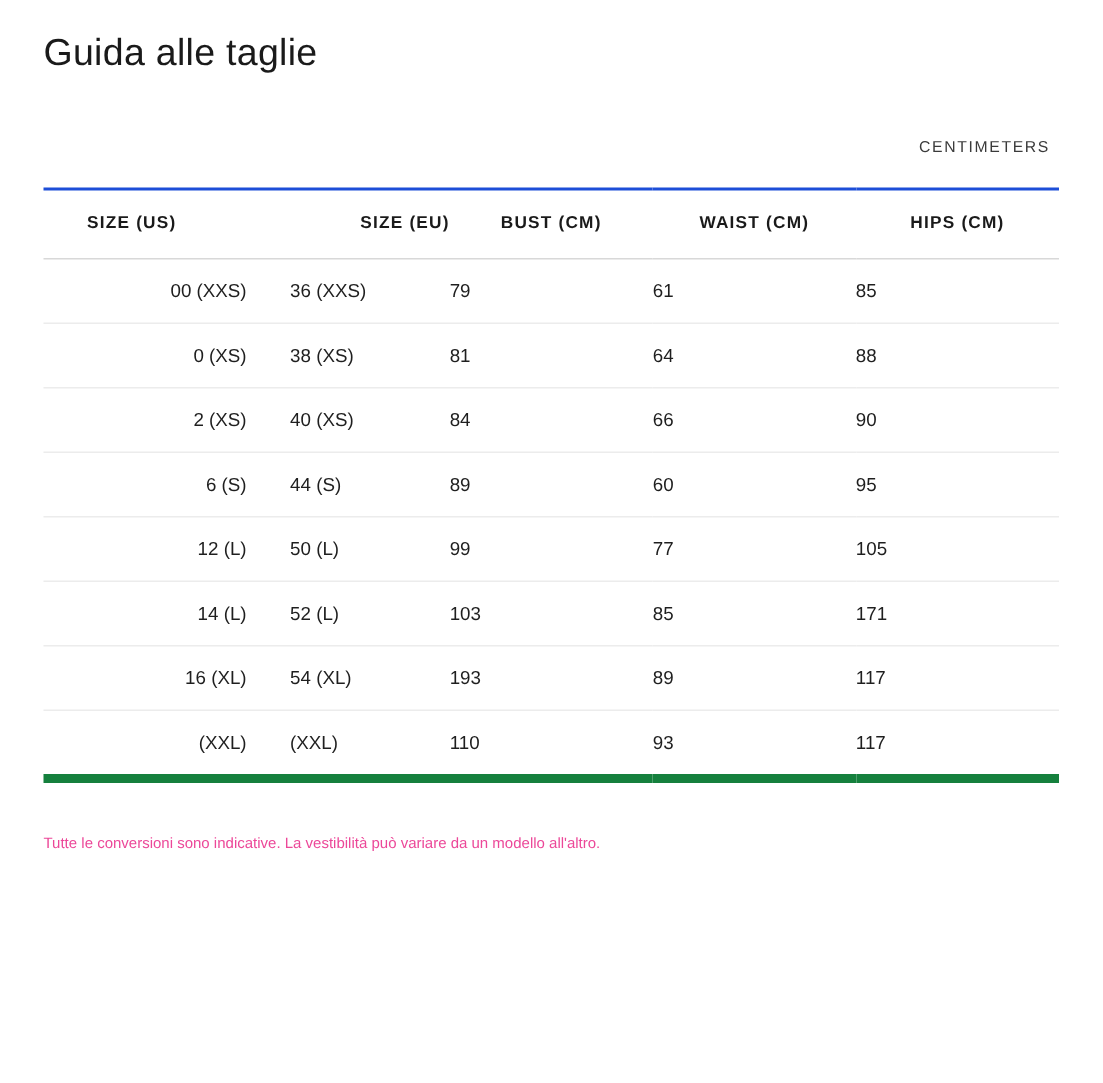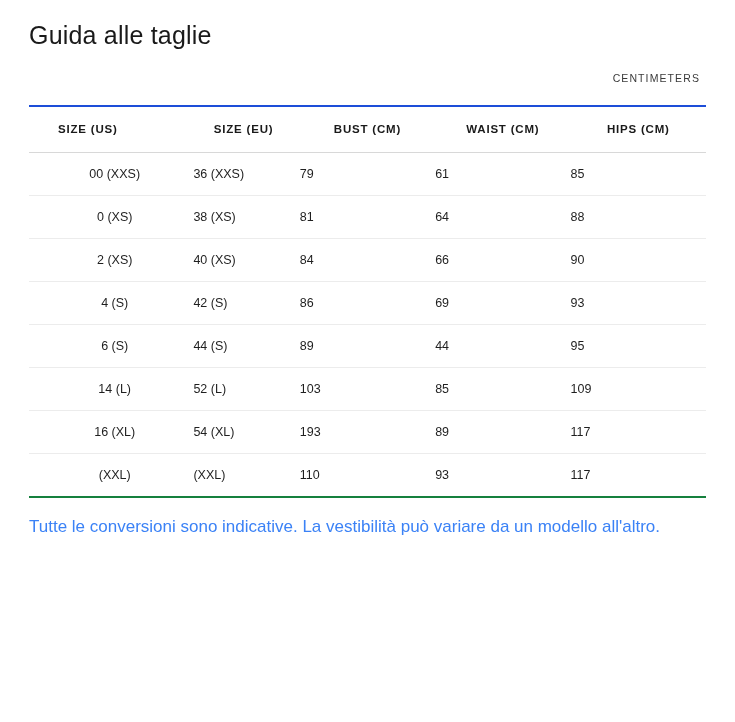--- a/index.html
+++ b/index.html
@@ -24,21 +24,21 @@
   .page-title {
     font-size: 25px;
     font-weight: 400;
     letter-spacing: 0.2px;
     color: #1a1a1a;
     margin: 0;
     padding-top: 18px;
     line-height: 34px;
   }
   .unit-row {
-    margin-top: 16px;
+    margin-top: 36px;
     text-align: right;
     padding-right: 6px;
   }
   .unit-label {
     font-size: 10.5px;
     letter-spacing: 1.1px;
     color: #3a3a3a;
     text-transform: uppercase;
   }
   .table-wrap {
@@ -58,44 +58,44 @@
     padding: 16px 0 17px 0;
     border-top: 2px solid #1d4ed8;
     border-bottom: 1px solid #d8d8d8;
     text-align: center;
   }
   table.size-table thead th.first-col {
     text-align: left;
     padding-left: 29px;
   }
   table.size-table thead th.second-col {
-    text-align: center;
+    text-align: right;
     padding-left: 23px;
   }
   table.size-table tbody td {
     font-size: 12.5px;
     color: #1f1f1f;
     padding: 14px 0;
     border-bottom: 1px solid #ececec;
   }
   table.size-table tbody tr:last-child td {
-    border-bottom: 2px solid #15803d;
+    border-bottom: 6px solid #15803d;
   }
   table.size-table tbody td.first-col {
-    text-align: center;
+    text-align: right;
     padding-left: 36px;
   }
   table.size-table tbody td.second-col {
     text-align: left;
     padding-left: 29px;
   }
   .footnote {
-    margin-top: 20px;
-    font-size: 17px;
-    color: #3b82f6;
+    margin-top: 32px;
+    font-size: 10px;
+    color: #ec4899;
     line-height: 18px;
   }
 </style>
 </head>
 <body>
 
 <div class="page">
 
   <h1 class="page-title">Guida alle taglie</h1>
 
@@ -130,39 +130,39 @@
           <td>88</td>
         </tr>
         <tr>
           <td class="first-col">2 (XS)</td>
           <td class="second-col">40 (XS)</td>
           <td>84</td>
           <td>66</td>
           <td>90</td>
         </tr>
         <tr>
-          <td class="first-col">4 (S)</td>
-          <td class="second-col">42 (S)</td>
-          <td>86</td>
-          <td>69</td>
-          <td>93</td>
-        </tr>
-        <tr>
           <td class="first-col">6 (S)</td>
           <td class="second-col">44 (S)</td>
           <td>89</td>
-          <td>44</td>
+          <td>60</td>
           <td>95</td>
+        </tr>
+        <tr>
+          <td class="first-col">12 (L)</td>
+          <td class="second-col">50 (L)</td>
+          <td>99</td>
+          <td>77</td>
+          <td>105</td>
         </tr>
         <tr>
           <td class="first-col">14 (L)</td>
           <td class="second-col">52 (L)</td>
           <td>103</td>
           <td>85</td>
-          <td>109</td>
+          <td>171</td>
         </tr>
         <tr>
           <td class="first-col">16 (XL)</td>
           <td class="second-col">54 (XL)</td>
           <td>193</td>
           <td>89</td>
           <td>117</td>
         </tr>
         <tr>
           <td class="first-col">(XXL)</td>

